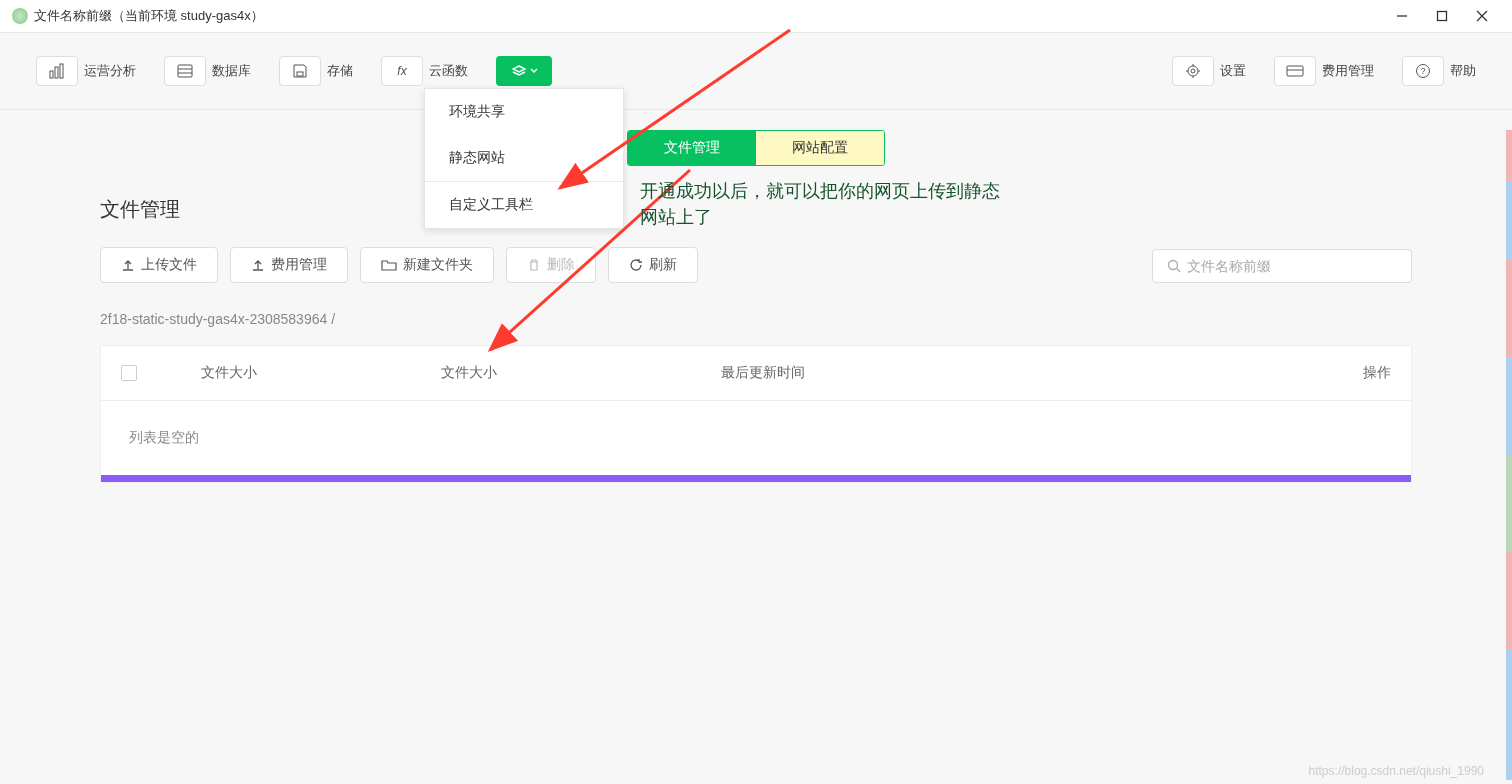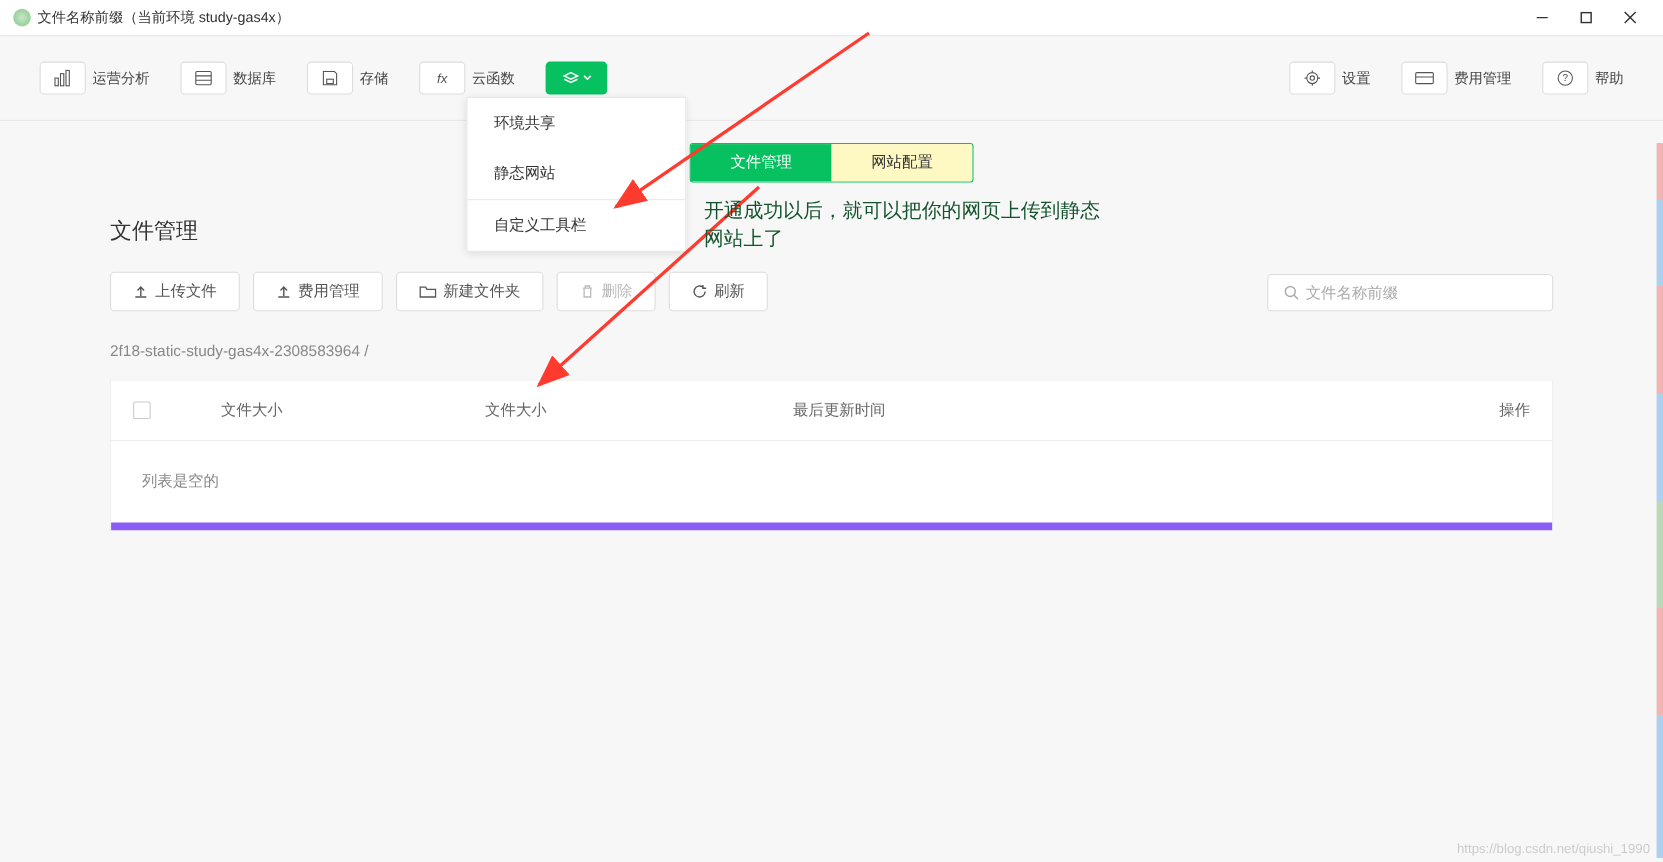--- a/index.html
+++ b/index.html
@@ -60,21 +60,21 @@
     .th-size { flex: 0 0 280px; }
     .th-time { flex: 1; }
     .th-action { flex: 0 0 60px; text-align: right; }
     .table-empty { padding: 28px; color: #888; font-size: 14px; border-bottom: 7px solid #8b5cf6; }
     
     
     .annotation { position: absolute; top: 178px; left: 640px; font-size: 18px; color: #14532d; line-height: 1.45; z-index: 200; pointer-events: none; font-weight: 400; }
     .arrow-svg { position: absolute; top: 0; left: 0; pointer-events: none; z-index: 150; }
     
     
-    .watermark { position: absolute; bottom: 6px; right: 12px; font-size: 12px; color: #ccc; }
+    .watermark { position: absolute; bottom: 6px; right: 28px; font-size: 12px; color: #ccc; }
     
     
     .edge { position: absolute; right: 0; top: 130px; width: 6px; height: 650px; background: linear-gradient(#e53935 0 8%, #1e88e5 8% 20%, #e53935 20% 35%, #1e88e5 35% 50%, #43a047 50% 65%, #e53935 65% 80%, #1e88e5 80% 100%); opacity: 0.35; }
   </style>
 </head>
 <body>
 
 <div class="titlebar">
   <div class="titlebar-left">
     <div class="titlebar-icon"></div>

